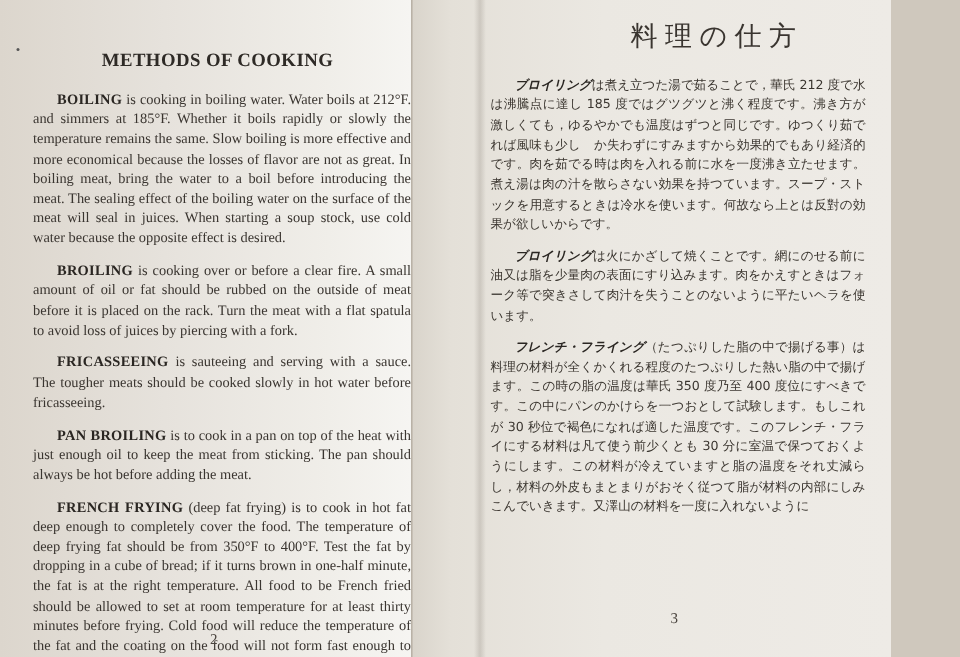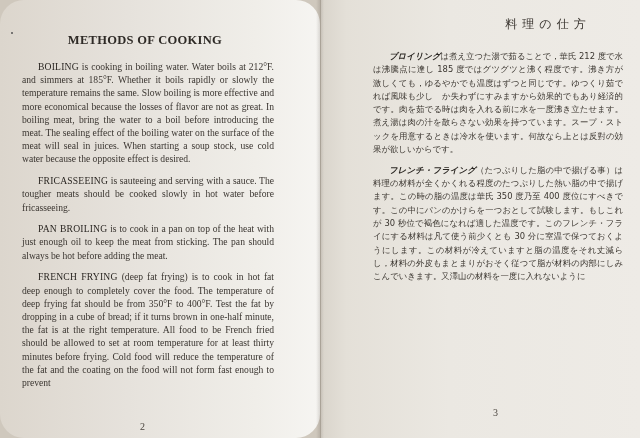--- a/index.html
+++ b/index.html
@@ -9,24 +9,23 @@
       position: relative;
     }
     .spread {
       position: absolute; left: 0; top: 0; width: 640px; height: 438px;
       display: flex;
     }
     .page {
       position: relative; height: 438px; box-sizing: border-box; overflow: hidden;
     }
     .page-left {
-      width: 320px;
+      width: 274px;
       background: linear-gradient(90deg, #dcd6cd 0%, #e6e2dc 40%, #f0eee9 80%, #f6f5f2 100%);
       padding: 0;
-      border-radius: 24px;
     }
     .page-right {
       width: 320px;
       background: linear-gradient(90deg, #d9d4cb 0%, #e4e0d8 8%, #ebe8e2 40%, #eeebe6 100%);
       border-left: 1px solid #b9b2a7;
     }
     .gutter-shadow {
       position: absolute; left: 316px; top: 0; width: 8px; height: 438px;
       background: linear-gradient(90deg, rgba(0,0,0,0) 0%, rgba(90,80,70,0.18) 50%, rgba(0,0,0,0) 100%);
       pointer-events: none;
@@ -42,67 +41,69 @@
       position: absolute; left: 0; width: 290px; top: 34px;
       text-align: center; font-size: 12.5px; letter-spacing: 0.3px;
       font-weight: bold; color: #2e2a26;
     }
     .en .body {
       position: absolute; left: 22px; top: 60px; width: 252px;
     }
     .en p {
       margin: 0 0 8.5px 0; text-indent: 16px;
     }
-    .en p b { font-weight: normal; color: #2a2622; letter-spacing: 0.2px; }
+    .en p b { font-weight: bold; color: #2a2622; letter-spacing: 0.2px; }
     .page-num {
       position: absolute; font-family: "Liberation Serif", serif;
       font-size: 10px; color: #4a443e;
     }
     .pn-left { left: 140px; top: 420px; }
     .jp {
       font-family: "DejaVu Sans", sans-serif;
       color: #3a352f;
       font-size: 8.4px;
       line-height: 13.3px;
     }
     .jp .title {
-      position: absolute; left: 157px; top: 18px; width: 140px;
+      position: absolute; left: 133px; top: 18px; width: 140px;
       font-family: "DejaVu Serif", serif;
-      font-size: 12px; letter-spacing: 5px; color: #3a3530; text-align: center;
+      font-size: 18px; letter-spacing: 5px; color: #3a3530; text-align: center;
     }
     .jp .body {
       position: absolute; left: 52px; top: 50px; width: 250px;
     }
     .jp p {
       margin: 0 0 7.5px 0; text-indent: 16px; text-align: justify;
       word-break: break-all;
     }
     .jp p b { font-weight: bold; font-style: italic; color: #2a2622; }
     .speck { position: absolute; width: 2px; height: 2px; border-radius: 50%; background: #555; }
   </style>
 </head>
 <body>
 
 <div class="spread">
 
   <div class="page page-left en">
     <div class="title">METHODS OF COOKING</div>
     <div class="body">
       <p><b>BOILING</b><span> is cooking in boiling water.  Water boils at 212°F. and simmers at 185°F.  Whether it boils rapidly or slowly the temperature remains the same.  Slow boiling is more effective and more economical because the losses of flavor are not as great. In boiling meat, bring the water to a boil before introducing the meat.  The sealing effect of the boiling water on the surface of the meat will seal in juices.  When starting a soup stock, use cold water because the opposite effect is desired.</span></p>
+      <p><b>BROILING</b><span> is cooking over or before a clear fire.  A small amount of oil or fat should be rubbed on the outside of meat before it is placed on the rack.  Turn the meat with a flat spatula to avoid loss of juices by piercing with a fork.</span></p>
       <p><b>FRICASSEEING</b><span> is sauteeing and serving with a sauce.  The tougher meats should be cooked slowly in hot water before fricasseeing.</span></p>
       <p><b>PAN BROILING</b><span> is to cook in a pan on top of the heat with just enough oil to keep the meat from sticking.  The pan should always be hot before adding the meat.</span></p>
       <p><b>FRENCH FRYING</b><span> (deep fat frying) is to cook in hot fat deep enough to completely cover the food.  The temperature of deep frying fat should be from 350°F to 400°F.  Test the fat by dropping in a cube of bread; if it turns brown in one-half minute, the fat is at the right temperature.  All food to be French fried should be allowed to set at room temperature for at least thirty minutes before frying.  Cold food will reduce the temperature of the fat and the coating on the food will not form fast enough to prevent</span></p>
     </div>
     <div class="page-num pn-left">2</div>
     <div class="speck" style="left:11px;top:32px;"></div>
   </div>
 
   <div class="page page-right jp">
     <div class="title">料理の仕方</div>
     <div class="body">
       <p><b>ブロイリング</b><span>は煮え立つた湯で茹ることで，華氏 212 度で水は沸騰点に達し 185 度ではグツグツと沸く程度です。沸き方が激しくても，ゆるやかでも温度はずつと同じです。ゆつくり茹でれば風味も少しゝか失わずにすみますから効果的でもあり経済的です。肉を茹でる時は肉を入れる前に水を一度沸き立たせます。煮え湯は肉の汁を散らさない効果を持つています。スープ・ストックを用意するときは冷水を使います。何故なら上とは反對の効果が欲しいからです。</span></p>
+      <p><b>ブロイリング</b><span>は火にかざして焼くことです。網にのせる前に油又は脂を少量肉の表面にすり込みます。肉をかえすときはフォーク等で突きさして肉汁を失うことのないように平たいヘラを使います。</span></p>
       <p><b>フレンチ・フライング</b><span>（たつぷりした脂の中で揚げる事）は料理の材料が全くかくれる程度のたつぷりした熱い脂の中で揚げます。この時の脂の温度は華氏 350 度乃至 400 度位にすべきです。この中にパンのかけらを一つおとして試験します。もしこれが 30 秒位で褐色になれば適した温度です。このフレンチ・フライにする材料は凡て使う前少くとも 30 分に室温で保つておくようにします。この材料が冷えていますと脂の温度をそれ丈減らし，材料の外皮もまとまりがおそく従つて脂が材料の内部にしみこんでいきます。又澤山の材料を一度に入れないように</span></p>
     </div>
     <div class="page-num" style="left:172px;top:406px;">3</div>
   </div>
 
   <div class="gutter-shadow"></div>
 </div>
 
 </body></html>

